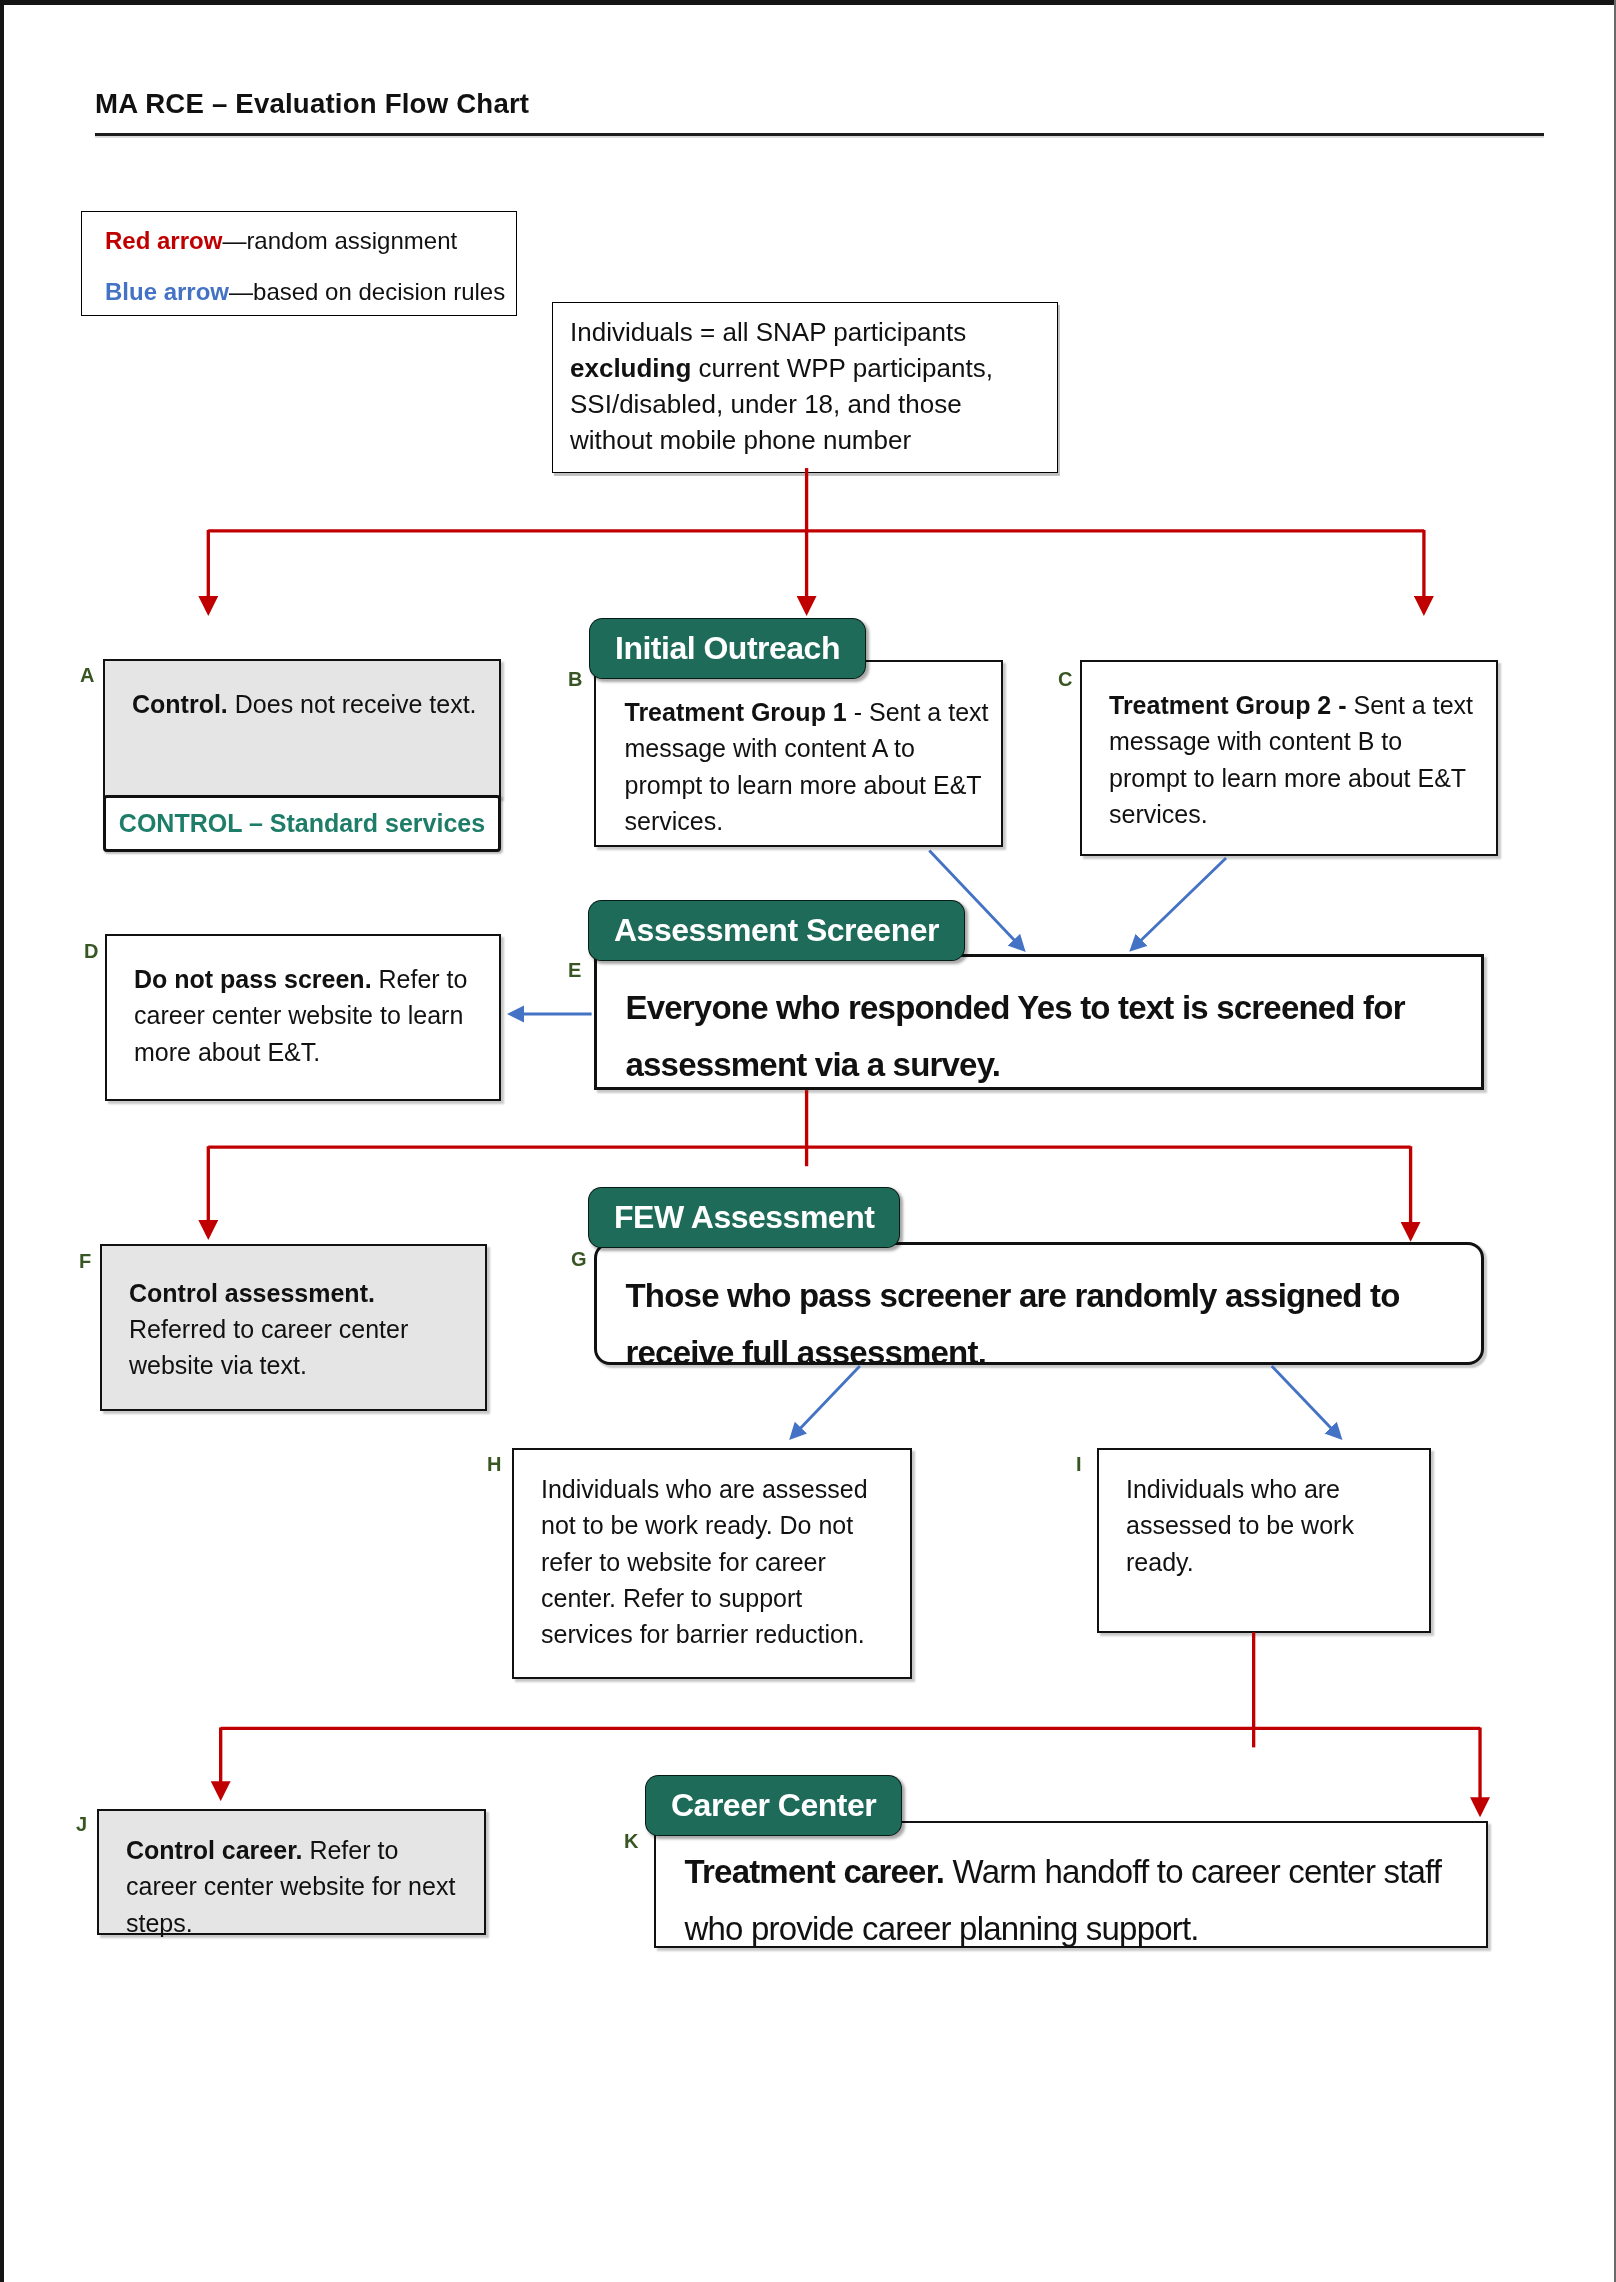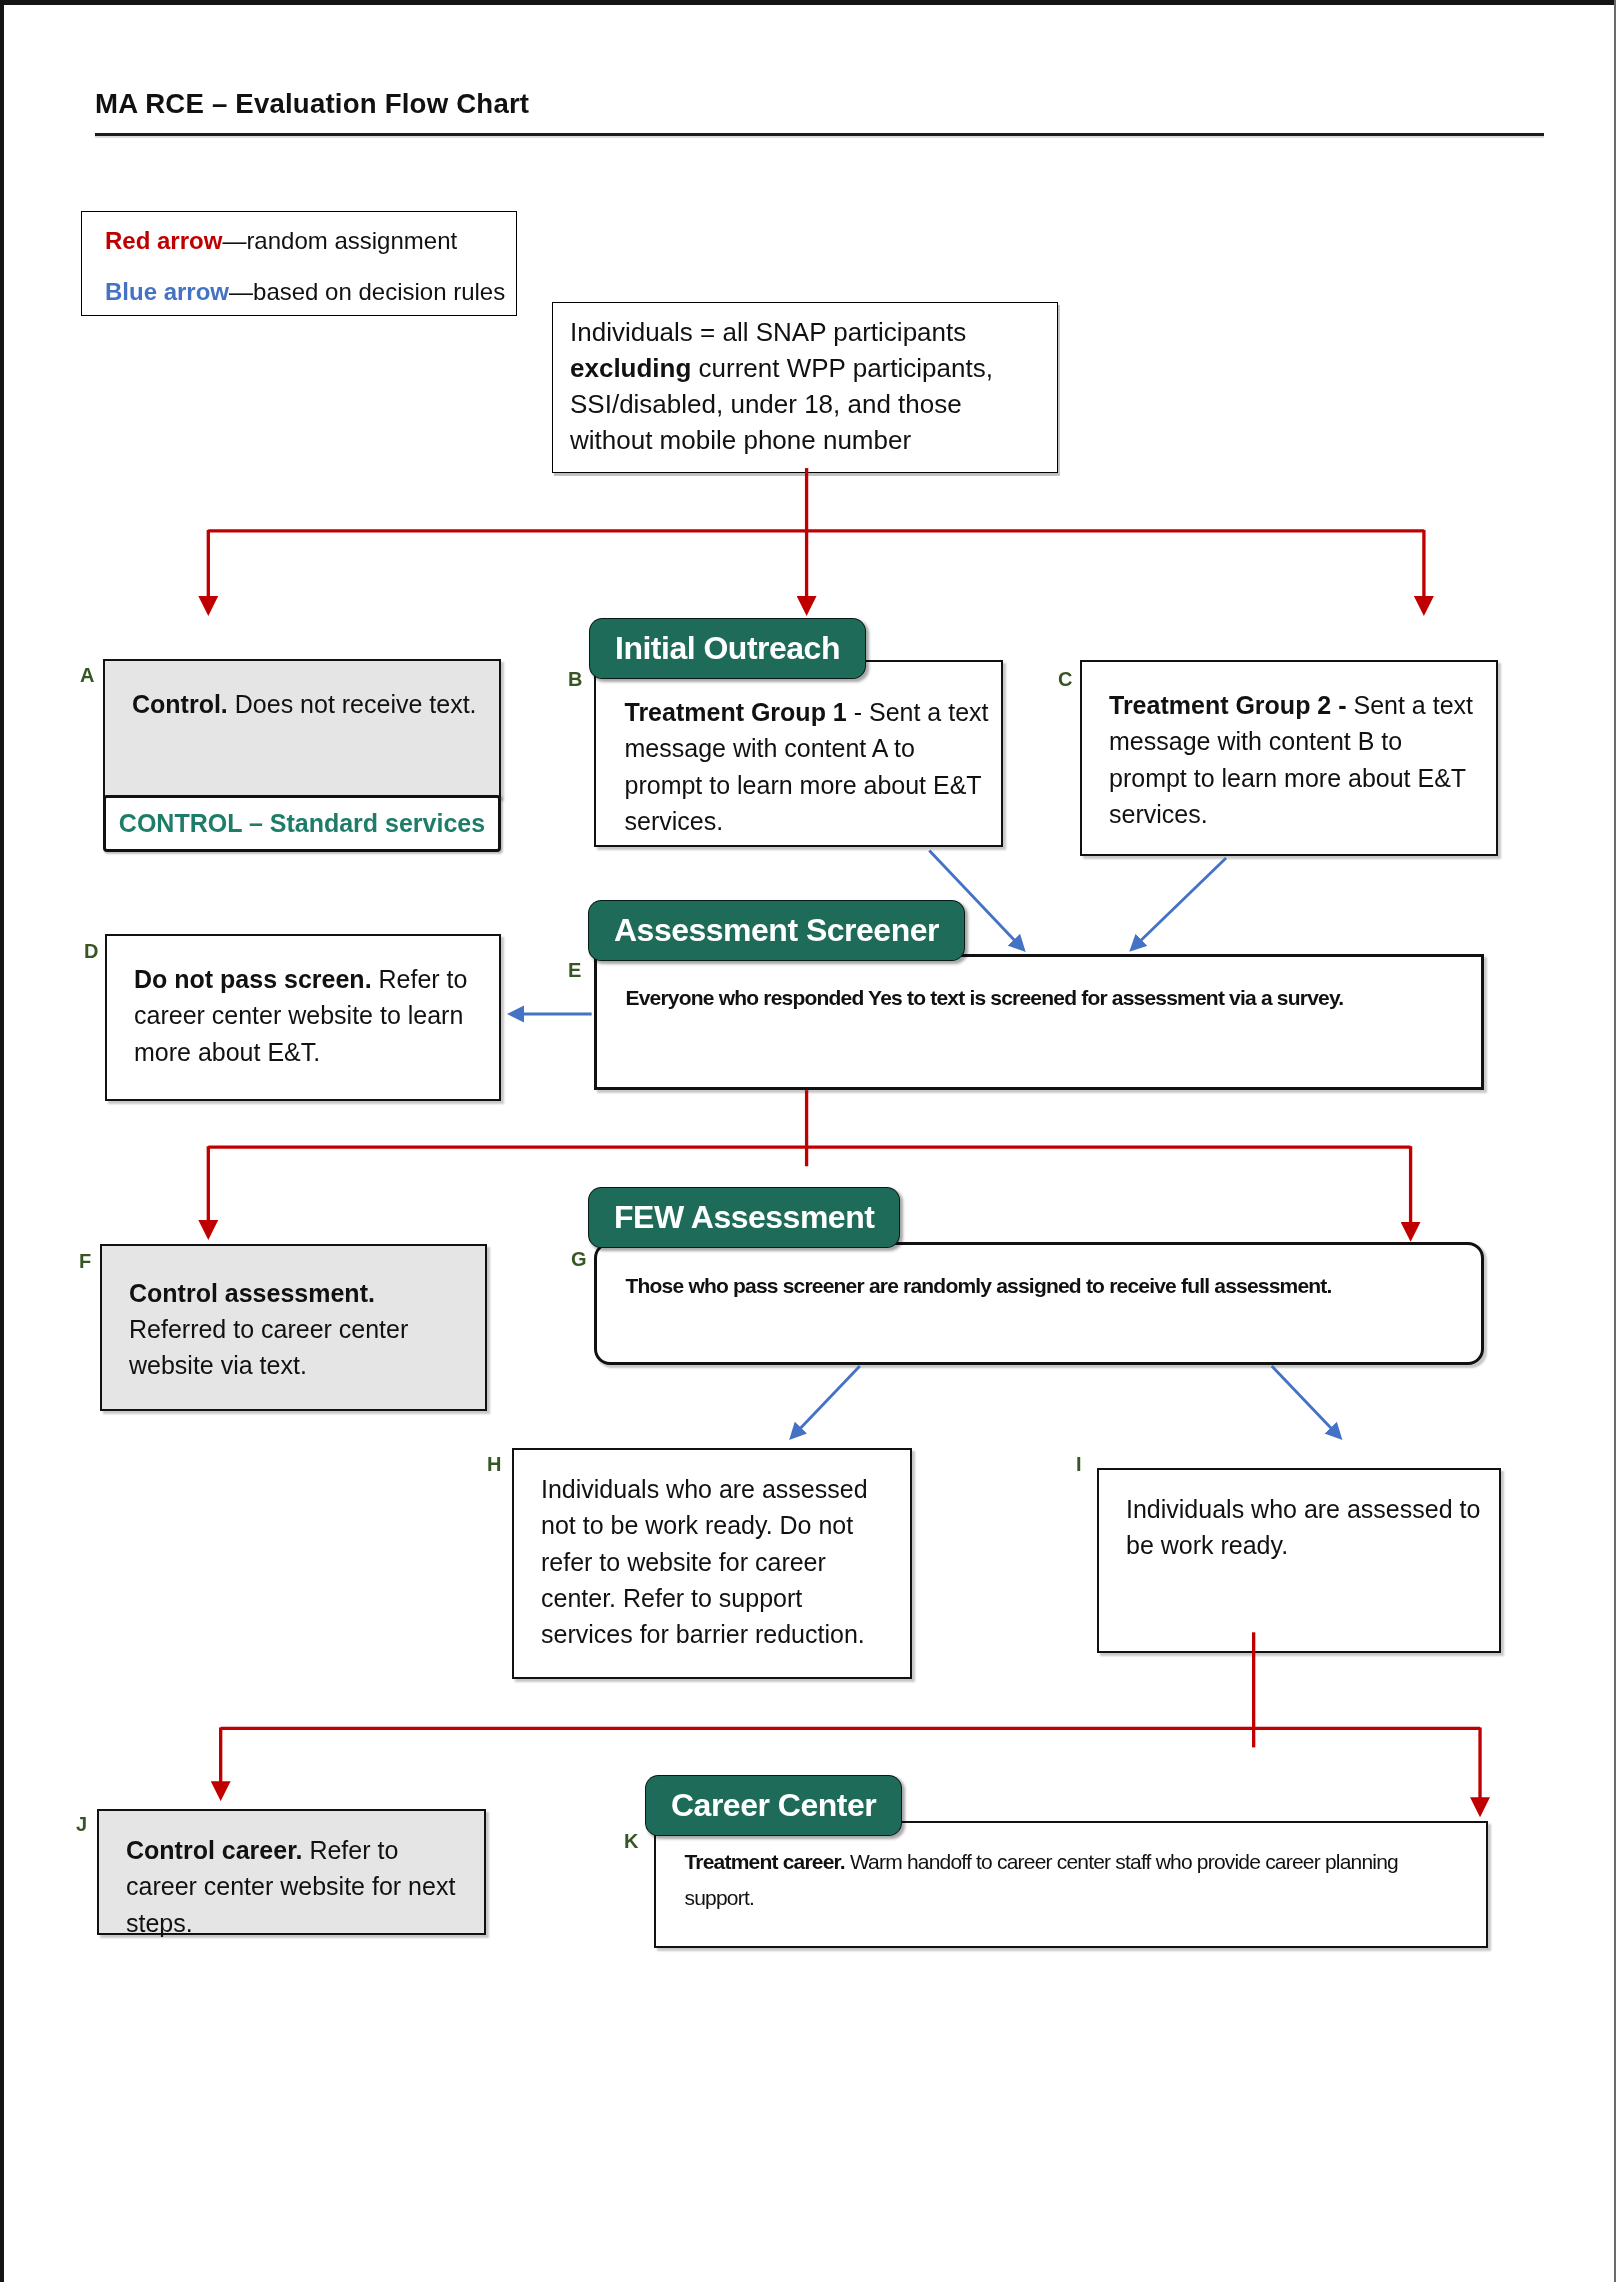--- a/index.html
+++ b/index.html
@@ -8,21 +8,21 @@
   .page-title{position:absolute;left:95px;top:88px;font-size:27.6px;font-weight:700;letter-spacing:0.2px;}
   .title-rule{position:absolute;left:95px;top:133px;width:1449px;border-top:3.8px solid #1c1c1c;box-shadow:0 1.9px 0 rgba(0,0,0,.15);}
   .legend{position:absolute;left:81px;top:211px;width:436px;height:105px;border:1.9px solid #000;box-sizing:border-box;padding:15px 0 0 23px;font-size:24px;}
   .legend .row2{margin-top:23px;}
   .lg-red{font-weight:700;}
   .lg-blue{font-weight:700;}
   .pop{position:absolute;left:552px;top:302px;width:506px;border:1.9px solid #000;box-sizing:border-box;padding:12.4px 17px 13.3px 17px;font-size:26px;line-height:1.38;box-shadow:1.9px 2.9px 0 rgba(0,0,0,.25);}
   .box{position:absolute;background:#fff;border:2.9px solid #111;box-sizing:border-box;font-size:25px;line-height:1.45;box-shadow:2.9px 2.9px 1.9px rgba(0,0,0,.22);}
   .gray{background:#e5e5e5;}
   .thick{border-width:3.8px;}
-  .cond{letter-spacing:-0.8px;line-height:1.72;font-size:21px;}
+  .cond{letter-spacing:-0.8px;line-height:1.72;font-size:33px;}
   .bold{font-weight:700;}
   .badge{position:absolute;border-radius:13.3px;color:#fff;font-weight:700;font-size:32px;letter-spacing:-0.5px;padding:10.5px 25px 11.4px 25px;border:1.9px solid rgba(0,0,0,.75);box-shadow:2.9px 2.9px 2.9px rgba(0,0,0,.35);z-index:5;white-space:nowrap;}
   .box-label{position:absolute;font-weight:700;font-size:20px;z-index:4;}
   .pill{position:absolute;left:103px;top:795px;width:398px;height:57px;background:#fff;border:3.8px solid #111;border-radius:4px;box-sizing:border-box;display:flex;align-items:center;justify-content:center;font-weight:700;font-size:25px;z-index:3;box-shadow:1.9px 1.9px 1.9px rgba(0,0,0,.25);}
   svg.connectors{position:absolute;left:0;top:0;z-index:6;pointer-events:none;}
   b{font-weight:700;}
 </style>
 </head>
 <body>
 
@@ -87,21 +87,21 @@
 </div>
 
 <div class="box thick cond bold" style="left:594px;top:1242px;width:890px;height:123px;padding:23px 19px 0 28.5px;border-radius:16px;">
   <span>Those who pass screener are randomly assigned to receive full assessment.</span>
 </div>
 
 <div class="box" style="left:512px;top:1448px;width:400px;height:231px;padding:21px 11.4px 0 27px;">
   <span>Individuals who are assessed not to be work ready. Do not refer to website for career center. Refer to support services for barrier reduction.</span>
 </div>
 
-<div class="box" style="left:1097px;top:1448px;width:404px;height:185px;padding:21px 11.4px 0 27px;margin-top:20px;">
+<div class="box" style="left:1097px;top:1448px;width:334px;height:185px;padding:21px 11.4px 0 27px;">
   <span>Individuals who are assessed to be work ready.</span>
 </div>
 
 <div class="box gray" style="left:97px;top:1809px;width:389px;height:126px;padding:21px 11.4px 0 27px;">
   <b>Control career.</b><span> Refer to career center website for next steps.</span>
 </div>
 
 <div class="box cond" style="left:654px;top:1821px;width:834px;height:127px;padding:21px 19px 0 28.5px;">
   <b>Treatment career.</b><span> Warm handoff to career center staff who provide career planning support.</span>
 </div>

